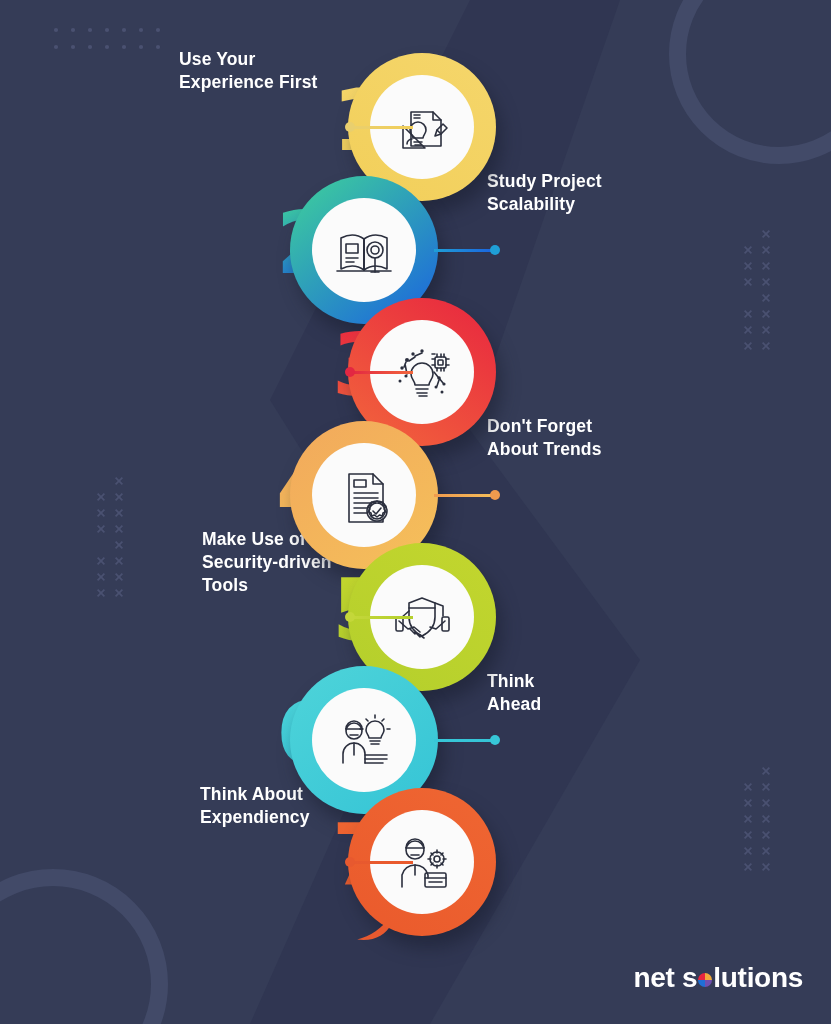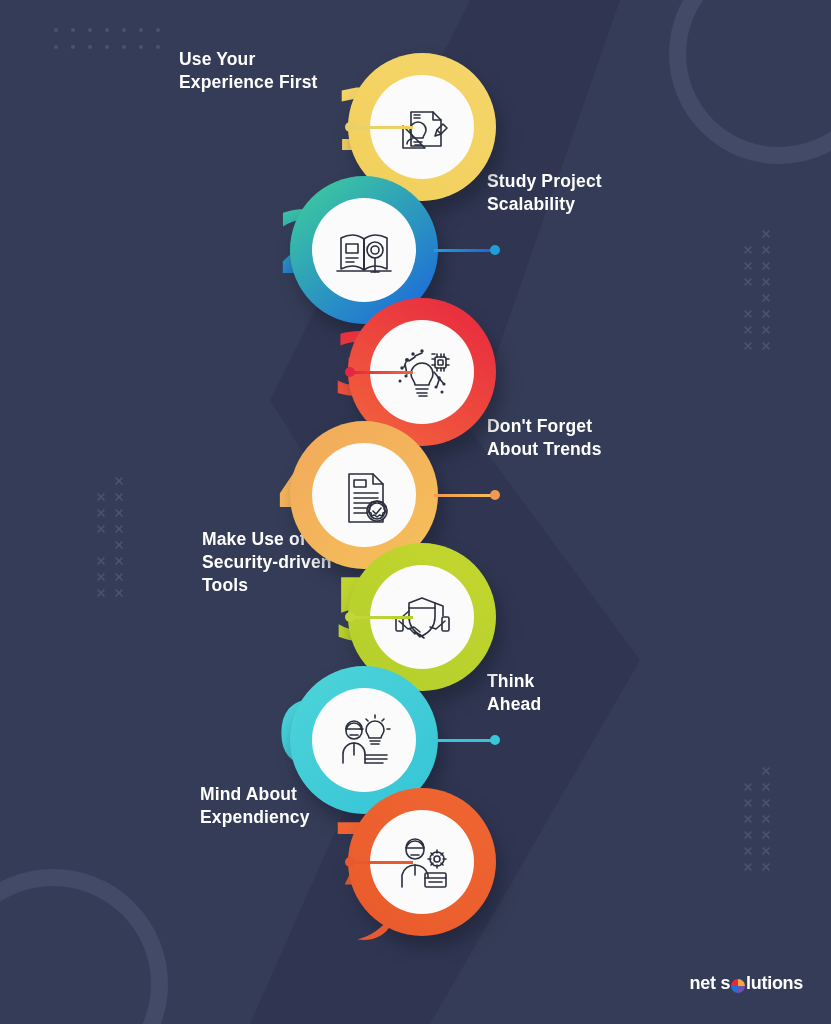--- a/index.html
+++ b/index.html
@@ -145,21 +145,21 @@
   .step.left  .label { text-align: left; }
 
   
   .logo {
     position: absolute;
     right: 28px; bottom: 30px;
     display: flex;
     align-items: center;
     z-index: 5;
     color: #ffffff;
-    font-size: 18px;
+    font-size: 28px;
     font-weight: 700;
     letter-spacing: -0.3px;
   }
   .logo .seg { display: inline-block; }
   .logo .o-mark {
     display: inline-block;
     width: 14px; height: 14px;
     border-radius: 50%;
     margin: 0 1px;
     position: relative;
@@ -476,21 +476,21 @@
               </svg>
         </div>
       </div>
     </div>
 
     <div class="connector" style="left:345px; width:72px;">
       <div class="conn-line" style="background-image:linear-gradient(90deg, #e7592f, #ea5a2c); left:6px; width:62px;"></div>
       <div class="conn-dot" style="background:#e7592f; left:0;"></div>
     </div>
 
-    <div class="label" style="left:200px; top:-5px;">Mind About
+    <div class="label" style="left:200px; top:-5px;">Think About
 Expendiency</div>
   </div>
     </div>
 
   <div class="logo">
     <span class="seg">net s</span>
     <span class="o-mark">
   <i style="left:0;top:0;background:#e8263f"></i>
   <i style="right:0;top:0;background:#f2a93c"></i>
   <i style="left:0;bottom:0;background:#1f6fd6"></i>

